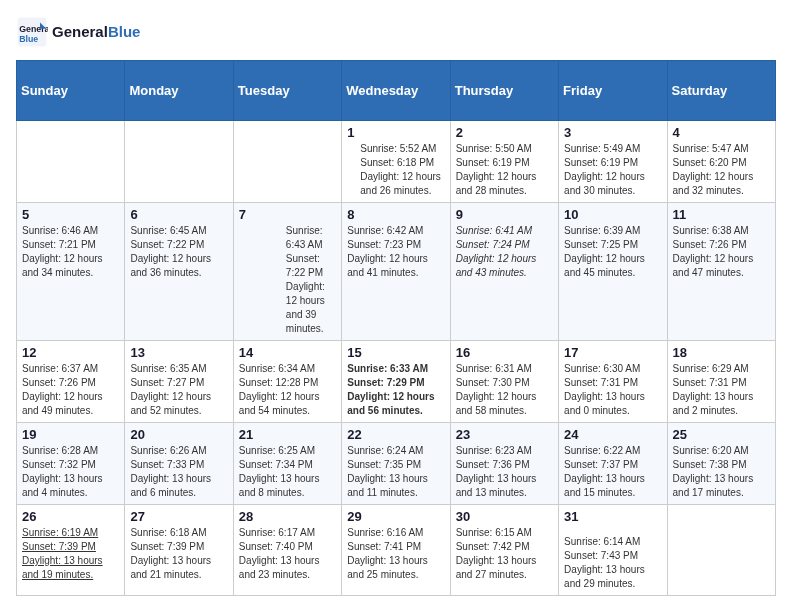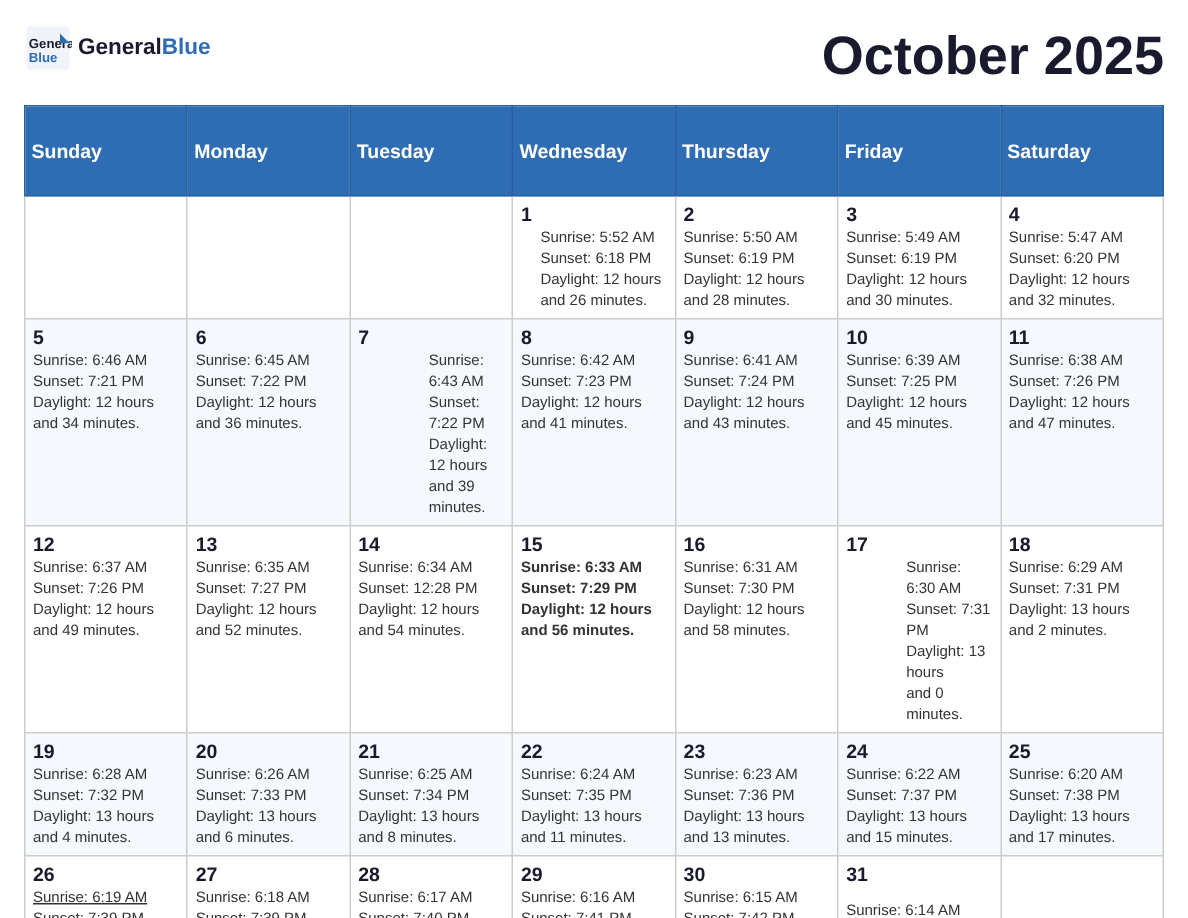--- a/index.html
+++ b/index.html
@@ -91,21 +91,20 @@
       <text x="4" y="32" font-size="11" font-weight="bold" fill="#2e6db4" font-family="Arial">Blue</text>
       <polygon points="30,8 38,16 30,16" fill="#2e6db4"></polygon>
     </svg>
     <div>
       <div style="font-size:15px;font-weight:bold;color:#1a1a2e;line-height:1.2;">
         <span style="color:#1a1a2e;">General</span><span style="color:#2e6db4;">Blue</span>
       </div>
     </div>
   </div>
   <div class="title-block">
-    <div class="month-title">October 2025</div>
   </div>
 </div>
 
 <table class="calendar">
   <thead>
     <tr>
     <th>Sunday</th>
         <th>Monday</th>
         <th>Tuesday</th>
         <th>Wednesday</th>
@@ -172,21 +171,21 @@
         </td>
         <td>
           <span class="day-number">8</span>
           <div class="day-info" style="white-space: pre-line;">Sunrise: 6:42 AM
 Sunset: 7:23 PM
 Daylight: 12 hours
 and 41 minutes.</div>
         </td>
         <td>
           <span class="day-number">9</span>
-          <div class="day-info" style="white-space: pre-line;">Sunrise: 6:41 AM
+          <div class="day-info" style="white-space: pre-line; font-style: italic;">Sunrise: 6:41 AM
 Sunset: 7:24 PM
 Daylight: 12 hours
 and 43 minutes.</div>
         </td>
         <td>
           <span class="day-number">10</span>
           <div class="day-info" style="white-space: pre-line;">Sunrise: 6:39 AM
 Sunset: 7:25 PM
 Daylight: 12 hours
 and 45 minutes.</div>
@@ -230,21 +229,21 @@
         </td>
         <td>
           <span class="day-number">16</span>
           <div class="day-info" style="white-space: pre-line;">Sunrise: 6:31 AM
 Sunset: 7:30 PM
 Daylight: 12 hours
 and 58 minutes.</div>
         </td>
         <td>
           <span class="day-number">17</span>
-          <div class="day-info" style="white-space: pre-line; margin-left: 40px;">Sunrise: 6:30 AM
+          <div class="day-info" style="white-space: pre-line;">Sunrise: 6:30 AM
 Sunset: 7:31 PM
 Daylight: 13 hours
 and 0 minutes.</div>
         </td>
         <td>
           <span class="day-number">18</span>
           <div class="day-info" style="white-space: pre-line;">Sunrise: 6:29 AM
 Sunset: 7:31 PM
 Daylight: 13 hours
 and 2 minutes.</div>

